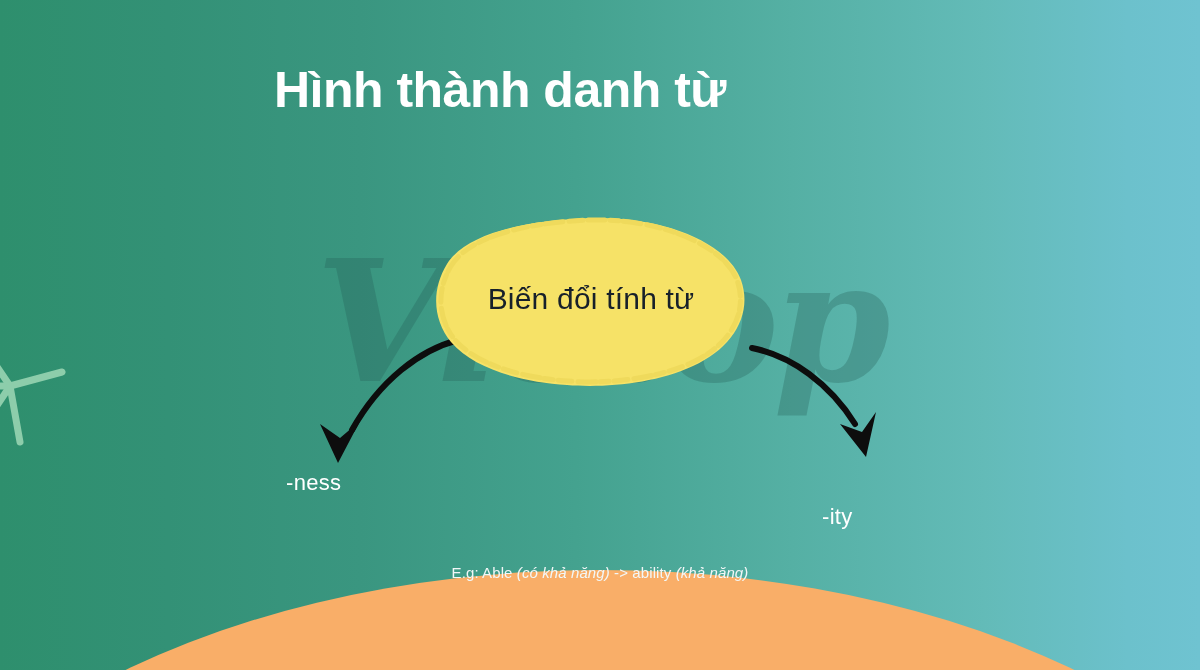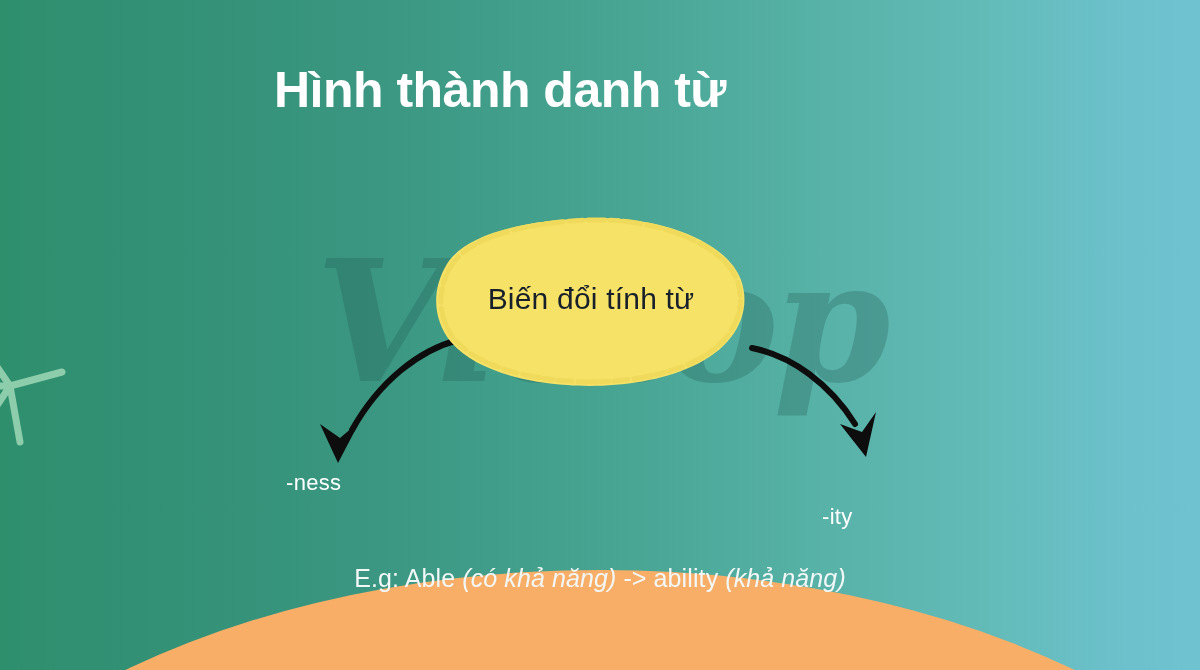--- a/index.html
+++ b/index.html
@@ -123,21 +123,21 @@
   .suffix-right { left: 822px; top: 466px; margin-top: 38px; }
 
   
   .example {
     position: absolute;
     left: 0;
     top: 564px;
     width: 1200px;
     text-align: center;
     color: #f2f7f7;
-    font-size: 25px;
+    font-size: 15px;
     font-weight: 400;
     letter-spacing: 0.1px;
   }
   .example i { font-style: italic; }
   .example span { white-space: pre; }
 </style>
 </head>
 <body>
 
 <div id="canvas">

